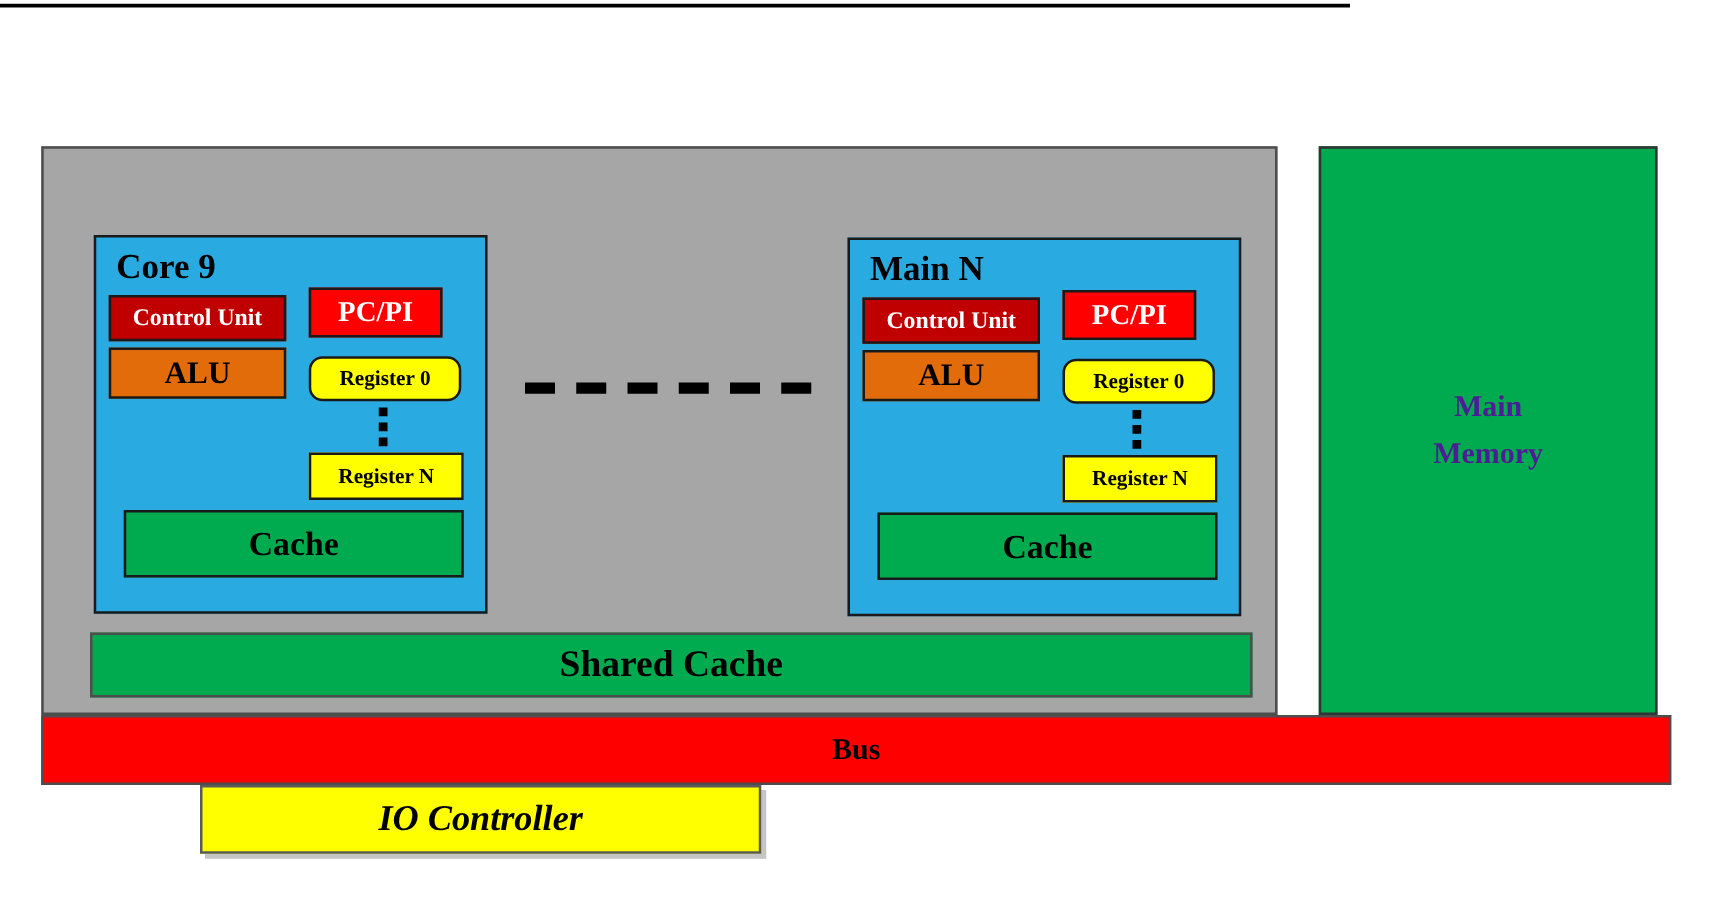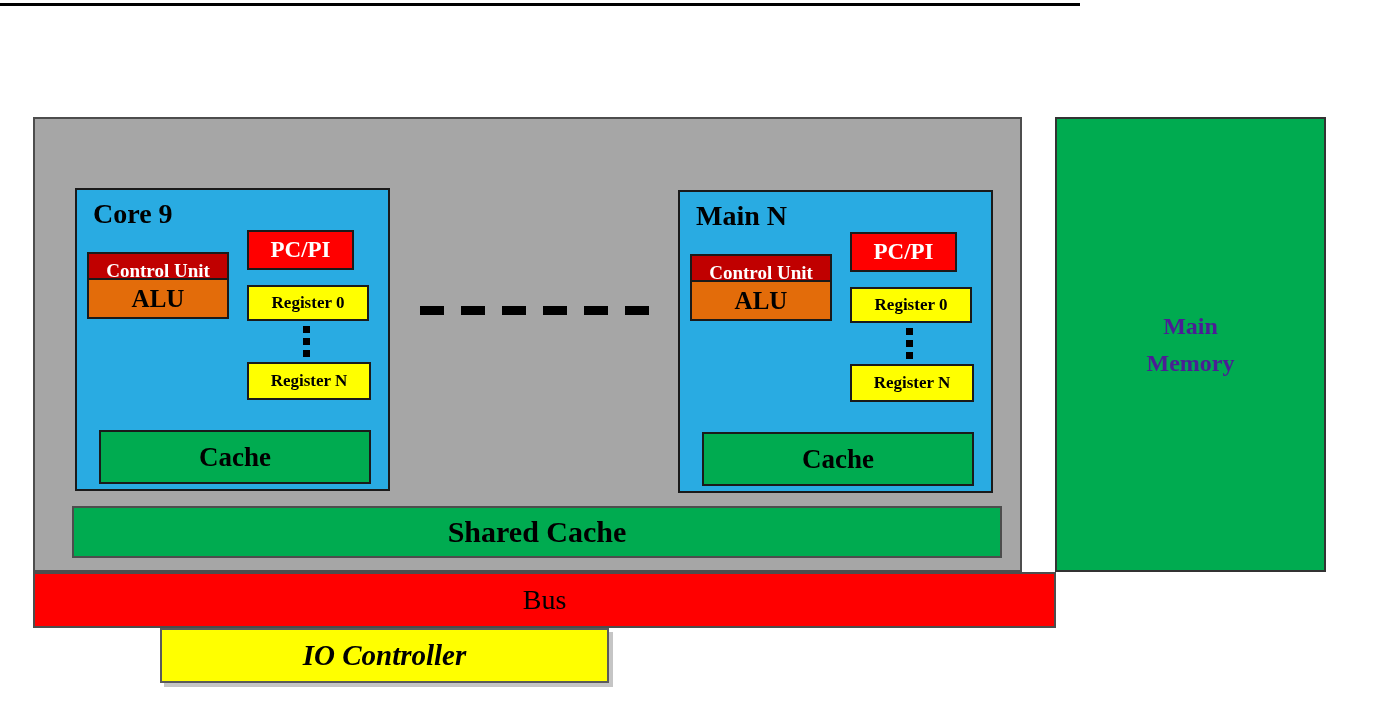--- a/index.html
+++ b/index.html
@@ -70,26 +70,26 @@
 
   .part {
     position: absolute;
     display: flex;
     align-items: center;
     justify-content: center;
     font-weight: bold;
     border: 2px solid #1a1a1a;
     text-align: center;
   }
-  .control-unit { left: 10px;  top: 62px;  width: 142px; height: 37px; background: var(--dark-red); color: #fff; font-size: 19px; }
+  .control-unit { left: 10px;  top: 46px;  width: 142px; height: 37px; background: var(--dark-red); color: #fff; font-size: 19px; }
   .pc-pi        { left: 170px; top: 40px;  width: 107px; height: 40px; background: var(--red);      color: #fff; font-size: 23px; }
   .alu          { left: 10px;  top: 88px;  width: 142px; height: 41px; background: var(--orange);   color: #000; font-size: 25px; }
-  .register-top    { left: 170px; top: 95px;  width: 122px; height: 36px; background: var(--yellow); color: #000; font-size: 17px; }
+  .register-top    { left: 170px; top: 95px;  width: 122px; height: 36px; background: var(--yellow); color: #000; font-size: 17px; border-radius: 11px; }
   .register-bottom { left: 170px; top: 172px; width: 124px; height: 38px; background: var(--yellow); color: #000; font-size: 17px; }
-  .core-cache   { left: 22px;  top: 240px; width: 272px; height: 54px; background: var(--green);    color: #000; font-size: 27px; }
+  .core-cache   { left: 22px;  top: 218px; width: 272px; height: 54px; background: var(--green);    color: #000; font-size: 27px; }
 
   .v-ellipsis {
     position: absolute;
     left: 226px; top: 136px;
     display: flex;
     flex-direction: column;
     gap: 5px;
   }
   .v-ellipsis span { width: 7px; height: 7px; background: #000; }
 
@@ -111,28 +111,28 @@
     align-items: center;
     justify-content: center;
     font-size: 30px;
     font-weight: bold;
     color: #000;
   }
 
   .bus {
     position: absolute;
     left: 33px; top: 572px;
-    width: 1023px; height: 56px;
+    width: 1304px; height: 56px;
     background: var(--red);
     border: 2px solid #4d4d4d;
     display: flex;
     align-items: center;
     justify-content: center;
-    font-size: 28px;
-    font-weight: normal;
+    font-size: 24px;
+    font-weight: bold;
     color: #000;
   }
 
   .io-controller {
     position: absolute;
     left: 160px; top: 628px;
     width: 449px; height: 55px;
     background: var(--yellow);
     border: 2px solid #5a5a5a;
     box-shadow: 4px 4px 0 rgba(150,150,150,0.55);

